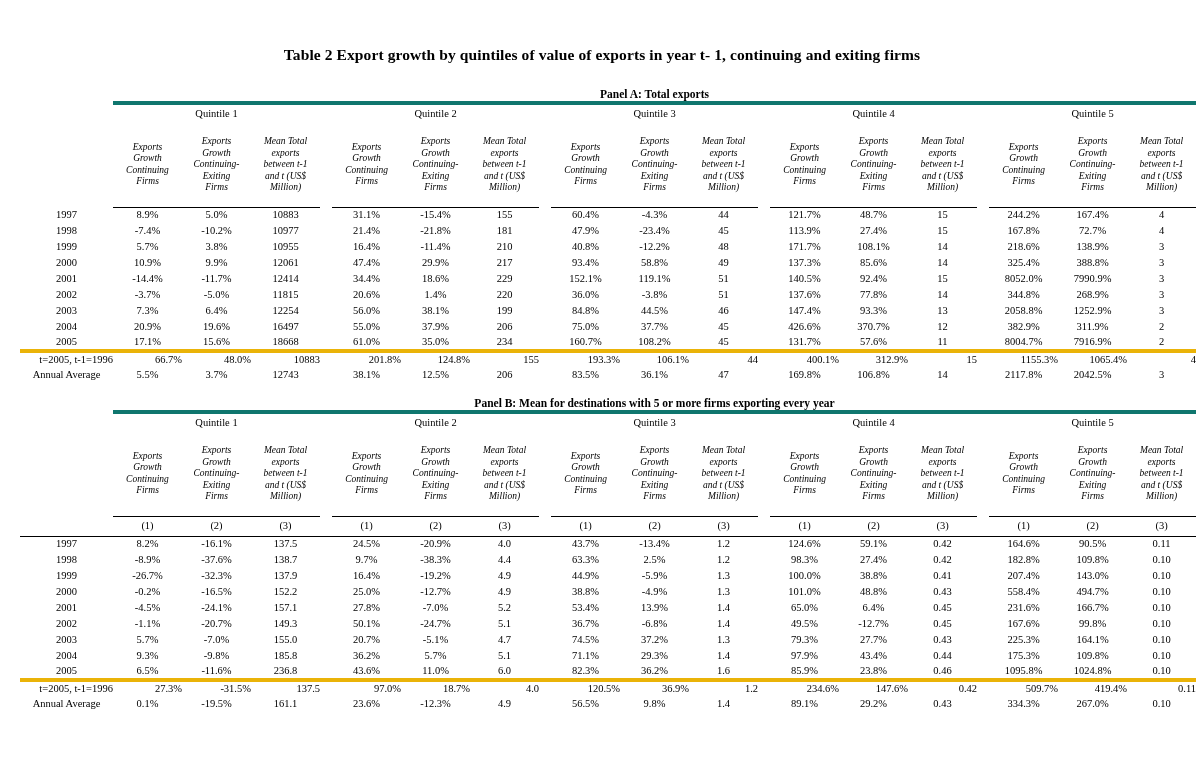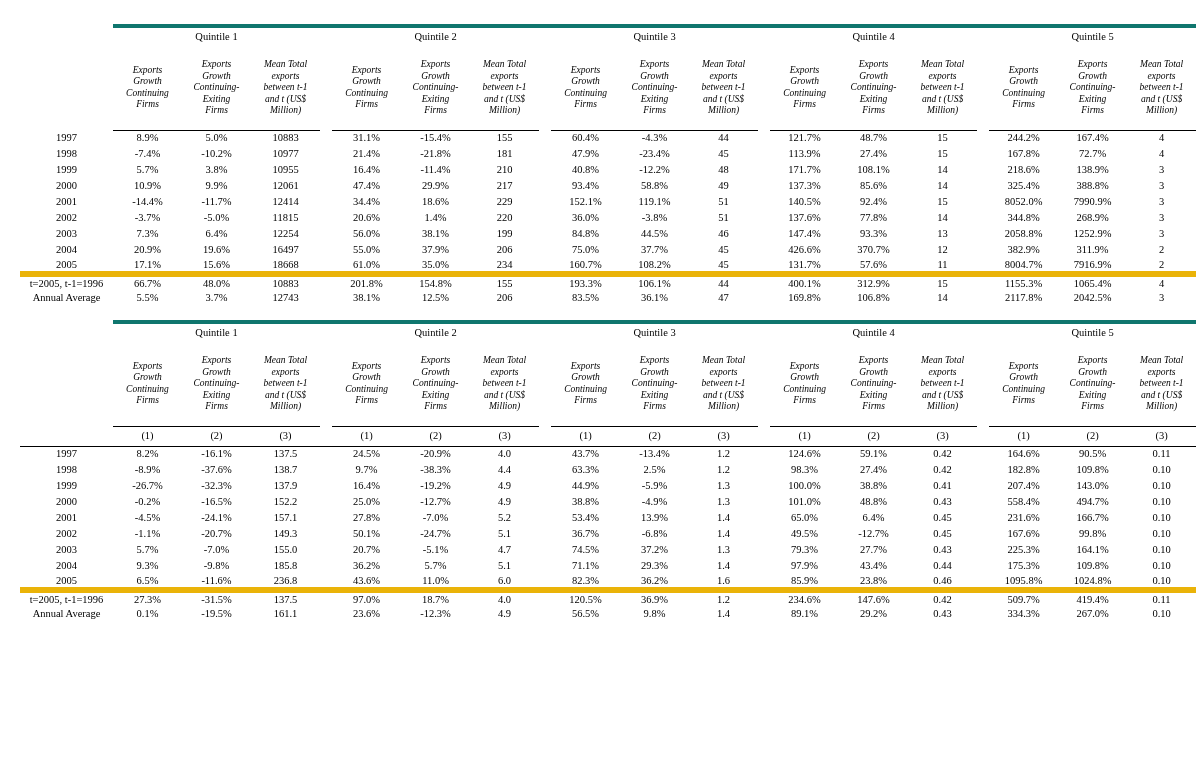--- a/index.html
+++ b/index.html
@@ -56,28 +56,30 @@
   td.quintile-cell   { font-size: 10.5px; }
   td.colheader-cell  {
     font-size: 9.5px;
     line-height: 11.5px;
     white-space: pre-line;
     vertical-align: middle;
   }
   
   td.rt { border-top: 4px solid #0f766e; }
   td.rb { border-bottom: 1px solid #000; }
-  tr.rule-above td { border-top: 6px solid #eab308; }
+  tr.rule-above td { border-top: 4px solid #eab308; text-align: right; }
 </style>
 </head>
 <body>
 
 <div class="page">
+  <h1 class="title">Table 2 Export growth by quintiles of value of exports in year t- 1, continuing and exiting firms</h1>
   <div id="panels">
       <div class="panel">
+        <div class="panel-label">Panel A: Total exports</div>
         <table class="panel-table">
           <colgroup>
             <col style="width: 93px;">
             <col style="width: 69px;">
             <col style="width: 69px;">
             <col style="width: 69px;">
             <col style="width: 12px;">
             <col style="width: 69px;">
             <col style="width: 69px;">
             <col style="width: 69px;">
@@ -384,21 +386,21 @@
               <td>7916.9%</td>
               <td>2</td>
             </tr>
             <tr class="summary-row rule-above">
               <td>t=2005, t-1=1996</td>
               <td>66.7%</td>
               <td>48.0%</td>
               <td>10883</td>
               <td></td>
               <td>201.8%</td>
-              <td>154.8%</td>
+              <td>124.8%</td>
               <td>155</td>
               <td></td>
               <td>193.3%</td>
               <td>106.1%</td>
               <td>44</td>
               <td></td>
               <td>400.1%</td>
               <td>312.9%</td>
               <td>15</td>
               <td></td>
@@ -425,20 +427,21 @@
               <td>14</td>
               <td></td>
               <td>2117.8%</td>
               <td>2042.5%</td>
               <td>3</td>
             </tr>
           </tbody>
         </table>
       </div>
       <div class="panel">
+        <div class="panel-label">Panel B: Mean for destinations with 5 or more firms exporting every year</div>
         <table class="panel-table">
           <colgroup>
             <col style="width: 93px;">
             <col style="width: 69px;">
             <col style="width: 69px;">
             <col style="width: 69px;">
             <col style="width: 12px;">
             <col style="width: 69px;">
             <col style="width: 69px;">
             <col style="width: 69px;">

